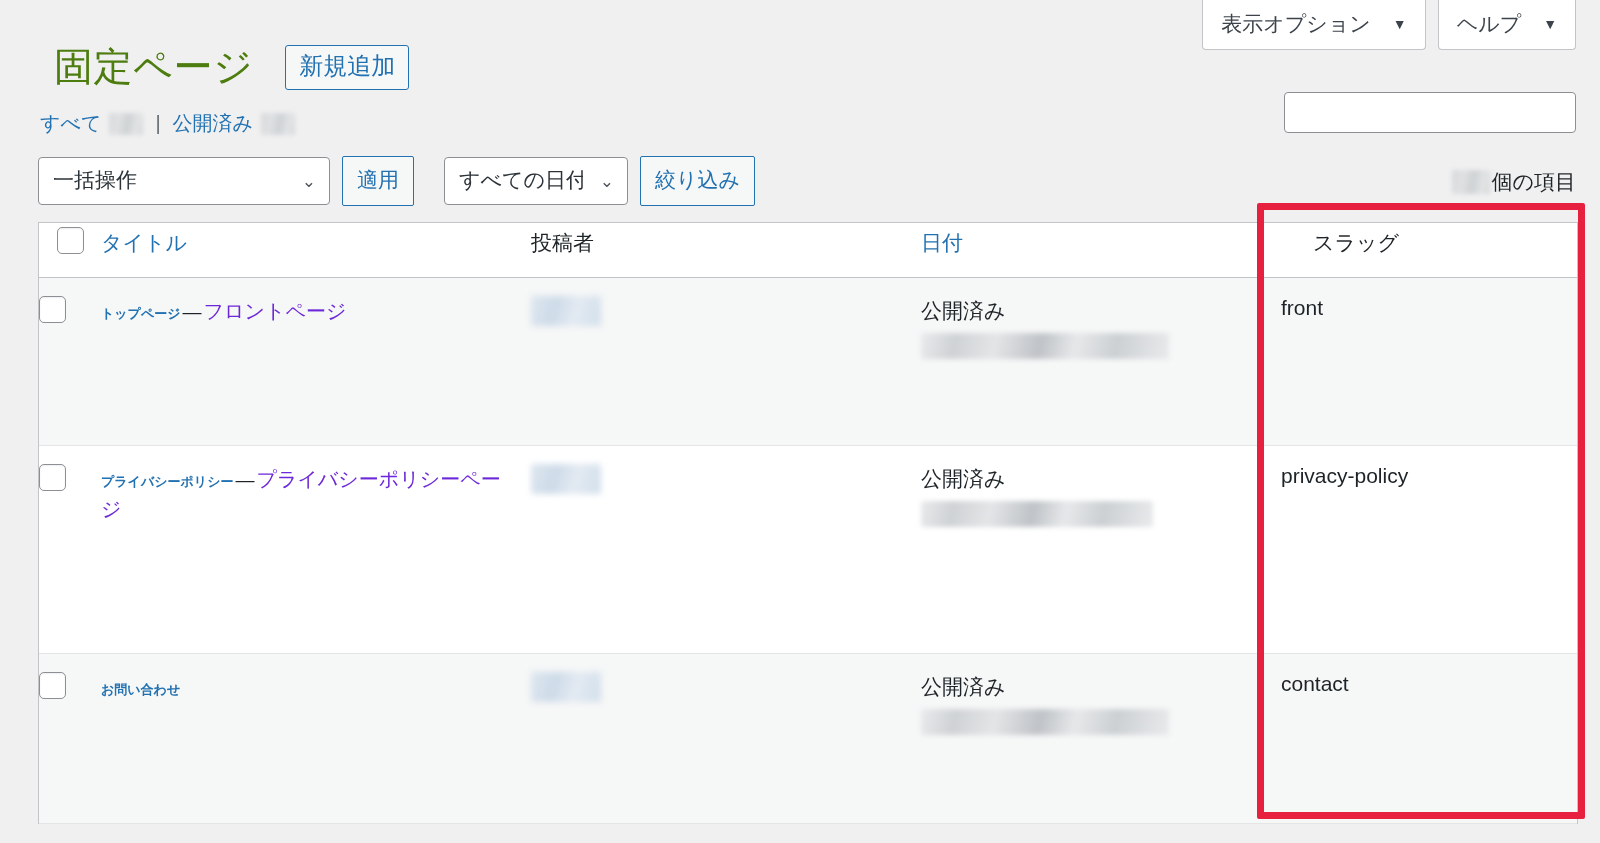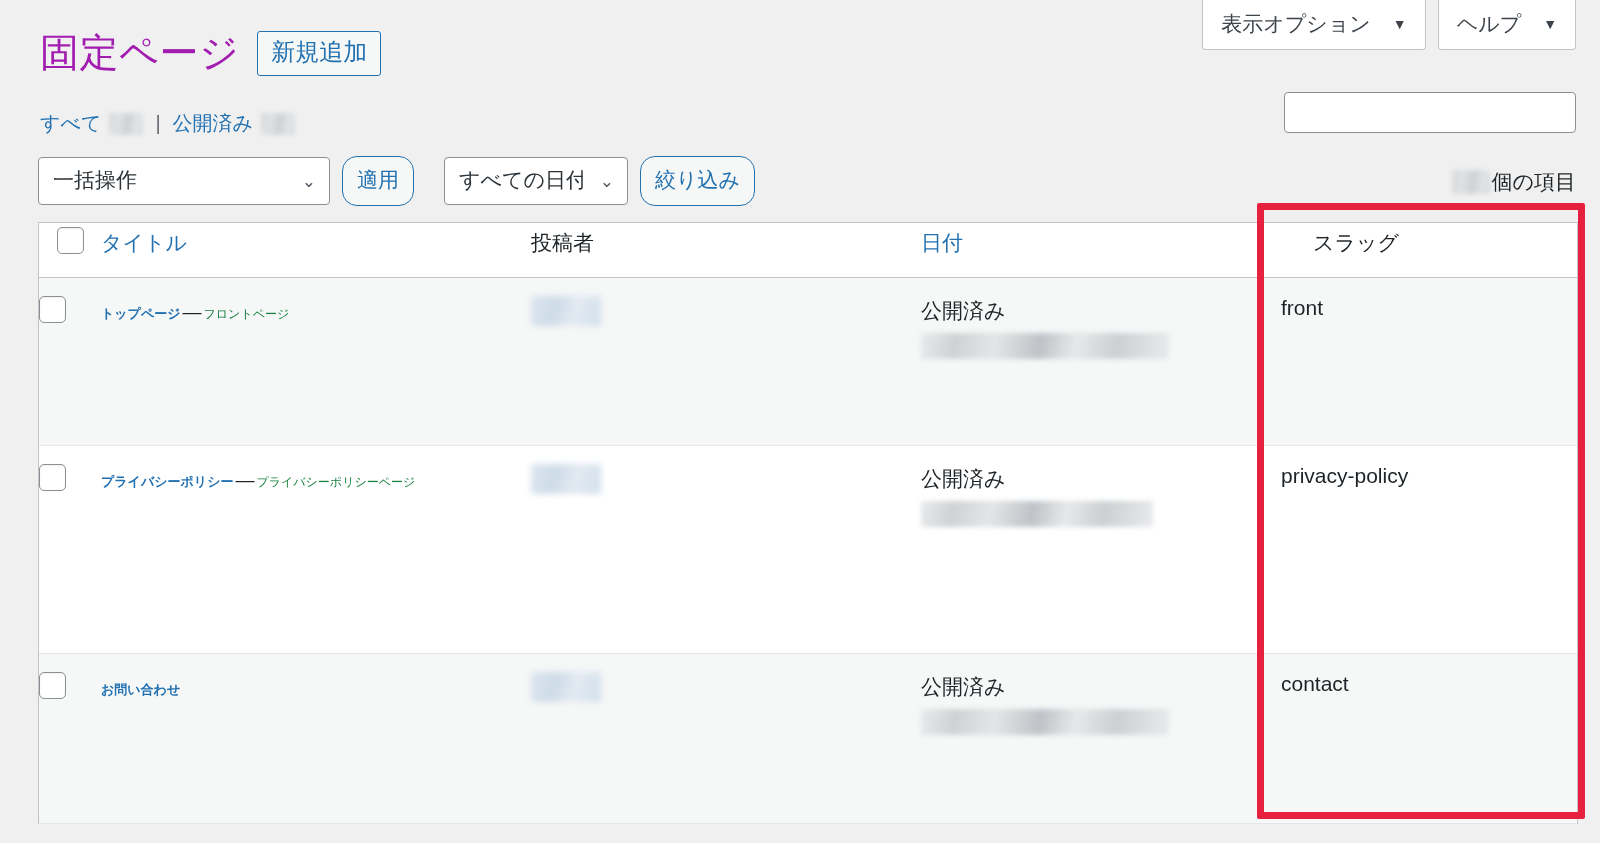--- a/index.html
+++ b/index.html
@@ -35,23 +35,23 @@
   .meta-btn .caret { font-size: 14px; color: #3c434a; }
 
   
   .page-head {
     position: absolute; left: 38px; top: 28px;
     display: flex; align-items: center; gap: 16px;
   }
   .page-title {
     font-size: 39px;
     font-weight: 400;
-    color: #a21caf;
+    color: #4d7c0f;
     line-height: 1.2;
-    margin: 2px;
+    margin: 16px;
     letter-spacing: 0.5px;
   }
   .add-new {
     border: 1px solid #2271b1;
     color: #2271b1;
     background: #f6f7f7;
     border-radius: 3px;
     font-size: 24px;
     padding: 6px 13px 8px;
     line-height: 1.2;
@@ -129,21 +129,21 @@
     transform: translateY(-50%);
     pointer-events: none;
     color: #50575e; font-size: 17px;
   }
   .bulk-select { width: 292px; }
   .date-select { width: 184px; }
   .nav-btn {
     border: 1px solid #2271b1;
     color: #2271b1;
     background: #f6f7f7;
-    border-radius: 15px;
+    border-radius: 2px;
     font-size: 21px;
     padding: 9px 14px 11px;
     cursor: pointer;
     white-space: nowrap;
   }
   .item-count {
     position: absolute; right: 24px; top: 168px;
     font-size: 21px; color: #1d2327;
     display: flex; align-items: center;
   }
@@ -206,23 +206,23 @@
   }
 
   .title-link {
     color: #2271b1;
     font-weight: 700;
     font-size: 13px;
     text-decoration: none;
     cursor: pointer;
   }
   .title-note {
-    color: #15803d;
+    color: #6d28d9;
     font-weight: 400;
-    font-size: 12px;
+    font-size: 20px;
   }
   .title-dash { color: #1d2327; font-weight: 400; font-size: 19px; padding: 0 2px; }
   .title-cell-inner { line-height: 1.45; padding-right: 14px; }
 
   .status-text { color: #1d2327; font-size: 21px; line-height: 1.4; }
   .redact-date {
     margin-top: 8px;
     width: 248px; height: 26px;
     background: linear-gradient(102deg,#e9eaec 0%,#cfd2d5 14%,#e4e5e7 30%,#bfc3c7 48%,#e7e8ea 62%,#ccd0d3 78%,#e9eaec 100%);
     filter: blur(2.6px);

